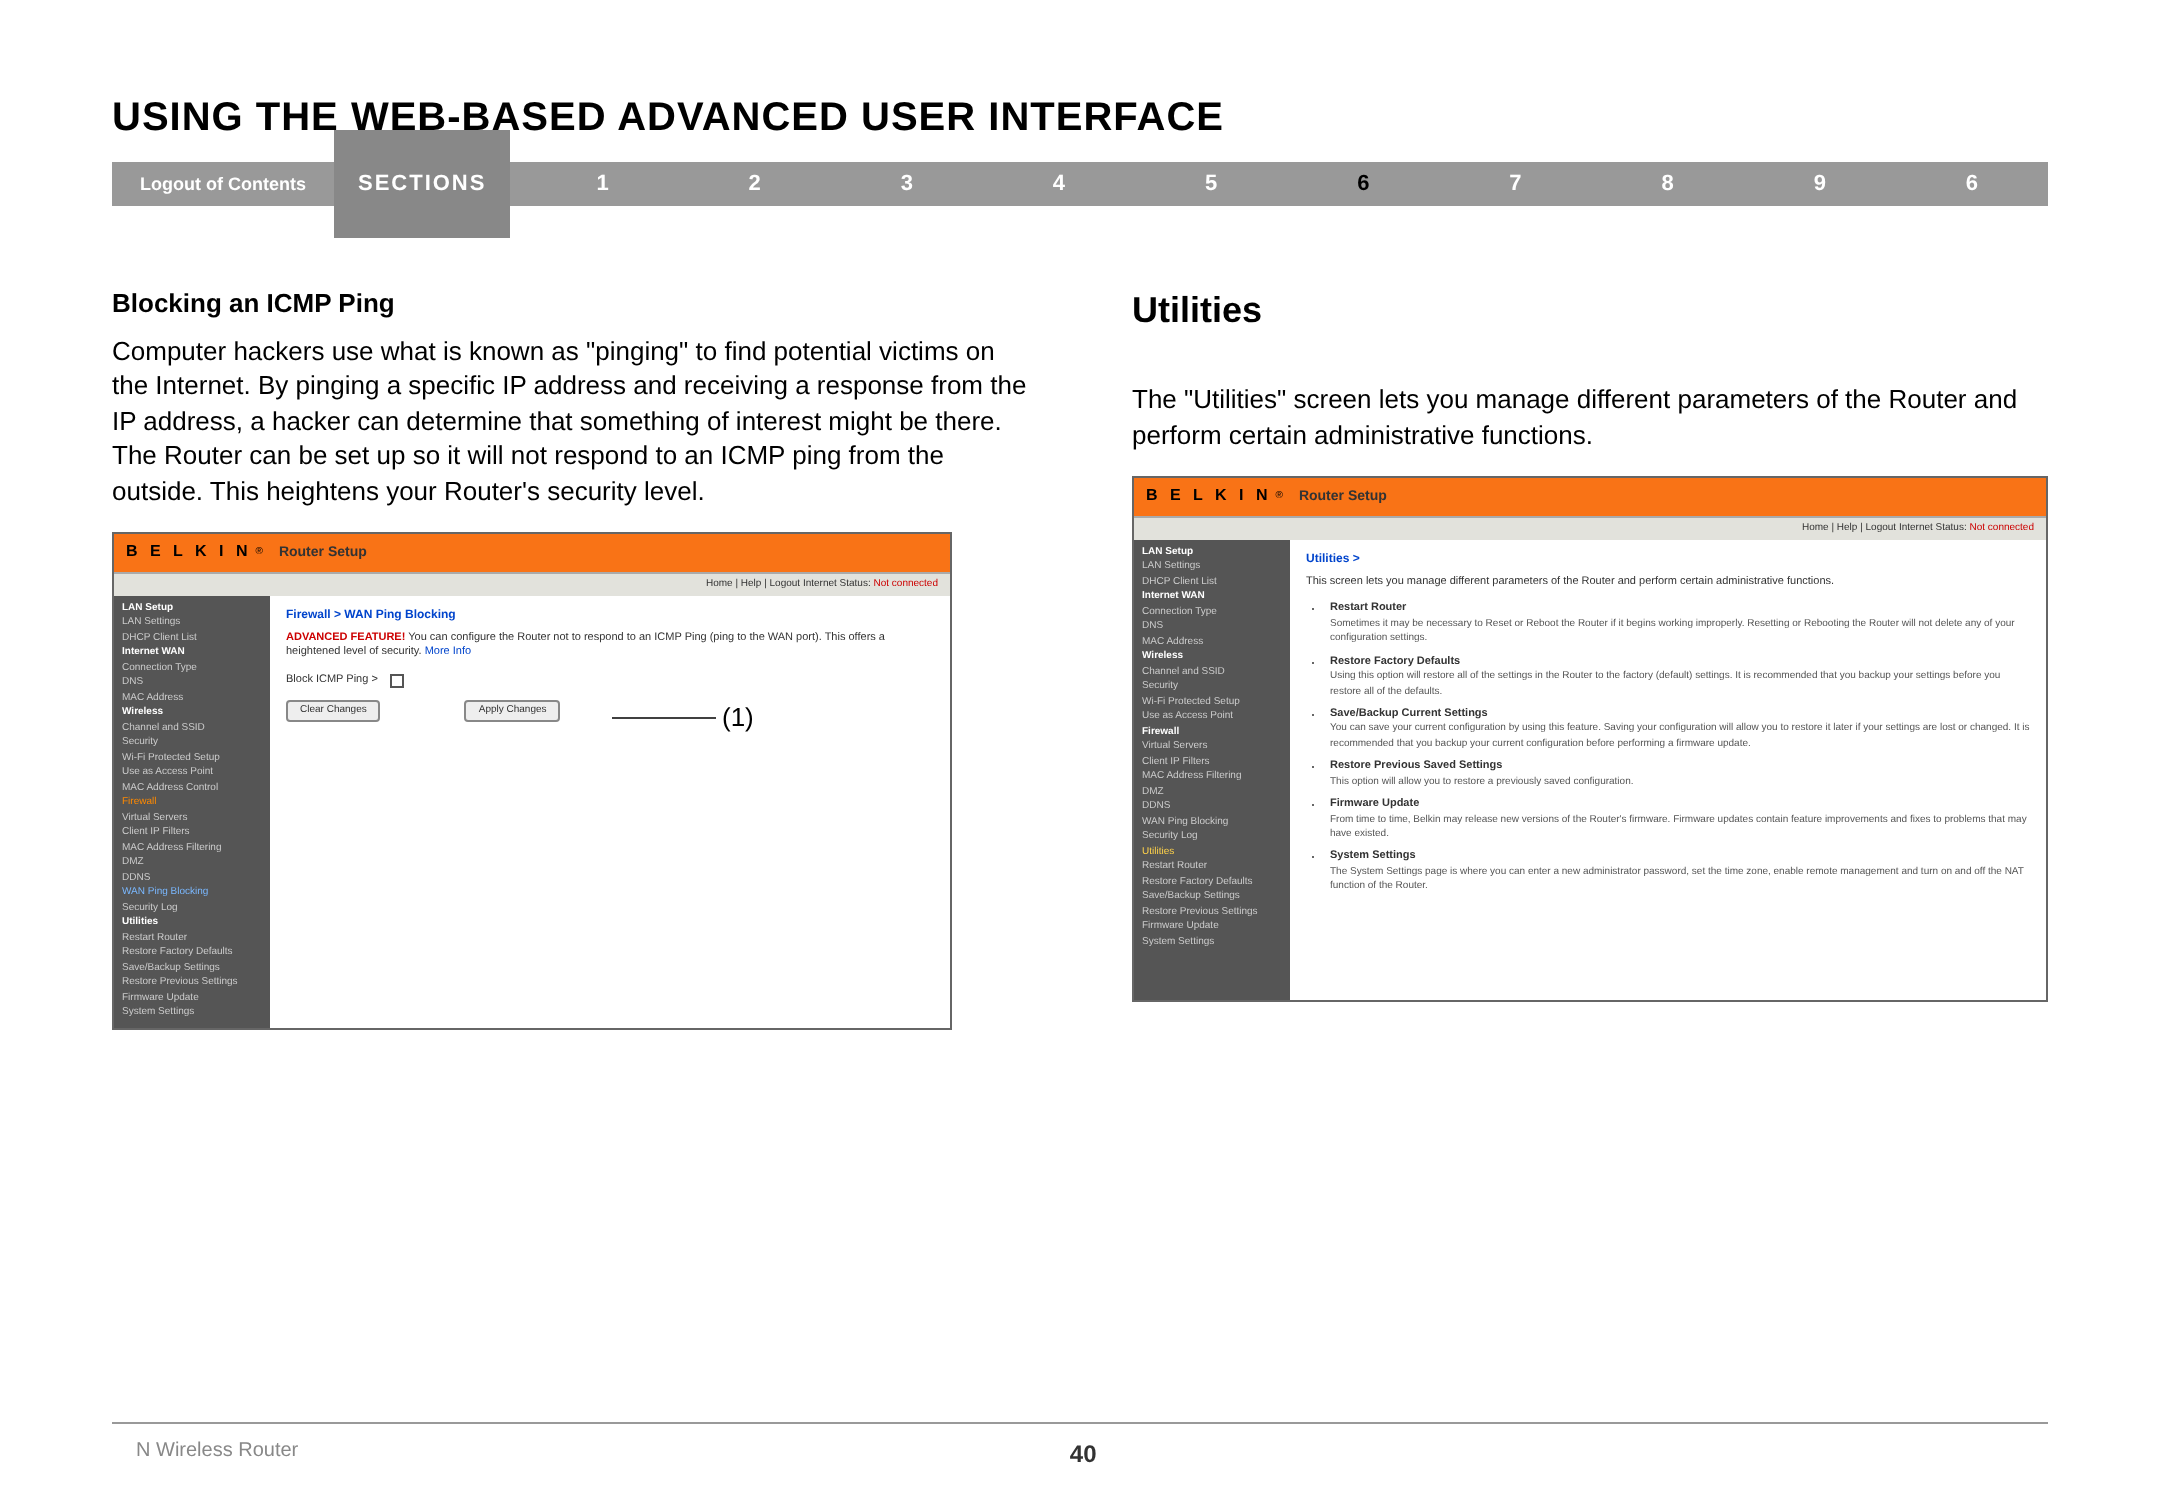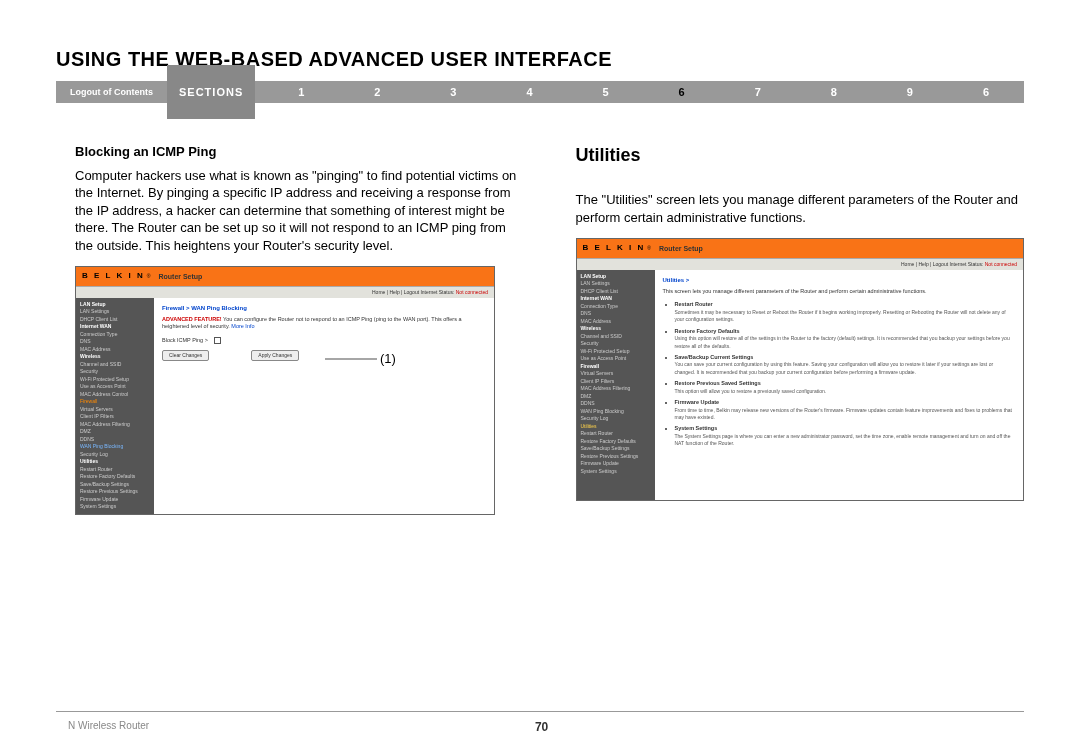--- a/index.html
+++ b/index.html
@@ -43,21 +43,21 @@
     display: flex;
     flex: 1;
     justify-content: space-around;
     font-size: 11px;
     font-weight: bold;
   }
   .nav-num { padding: 0 4px; cursor: pointer; }
   .nav-num.active { color: #000; }
   .content {
     display: flex;
-    padding: 40px 56px 0 75px;
+    padding: 40px 56px 0 56px;
     gap: 52px;
   }
   .col {
     flex: 1;
     font-size: 13px;
     line-height: 1.35;
   }
   .subheading {
     font-weight: bold;
     font-size: 13px;
@@ -315,15 +315,15 @@
         </div>
       </div>
     </div>
   </div>
 
 </div>
 
 <div class="footer-line"></div>
 <div class="footer">
   <span>N Wireless Router</span>
-  <span class="pg">70</span>
+  <span class="pg">40</span>
   <span style="width:90px;"></span>
 </div>
 
 </body></html>

